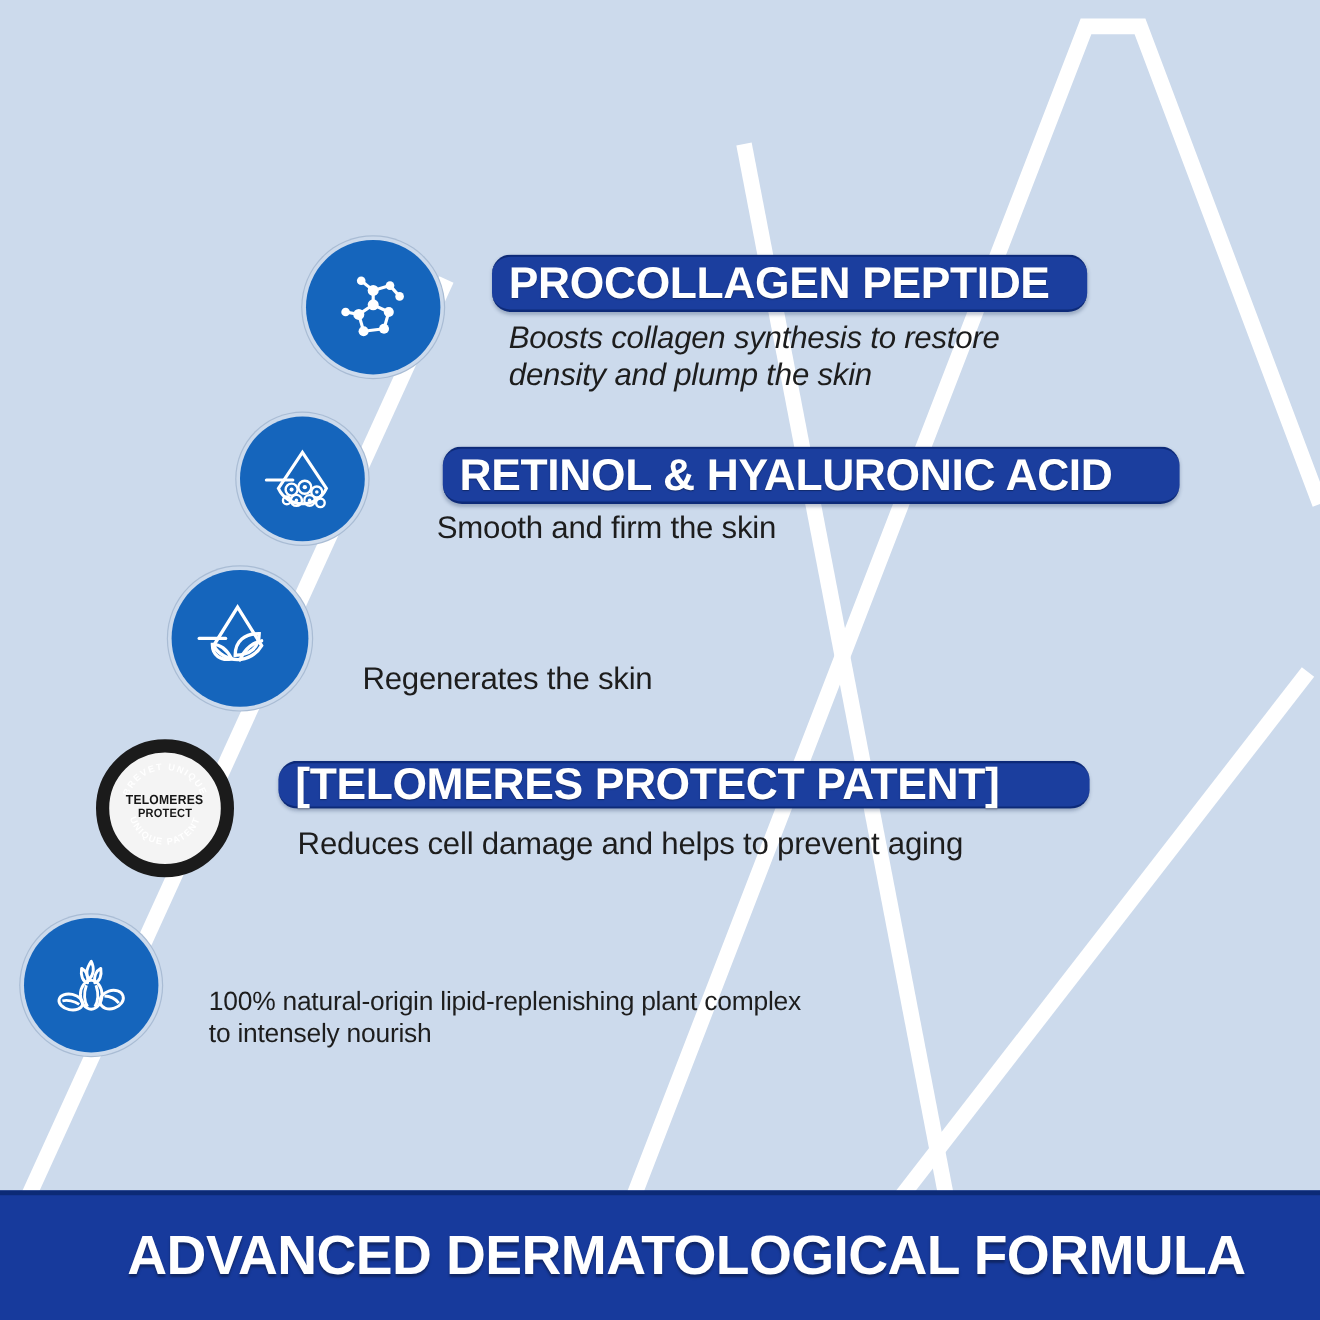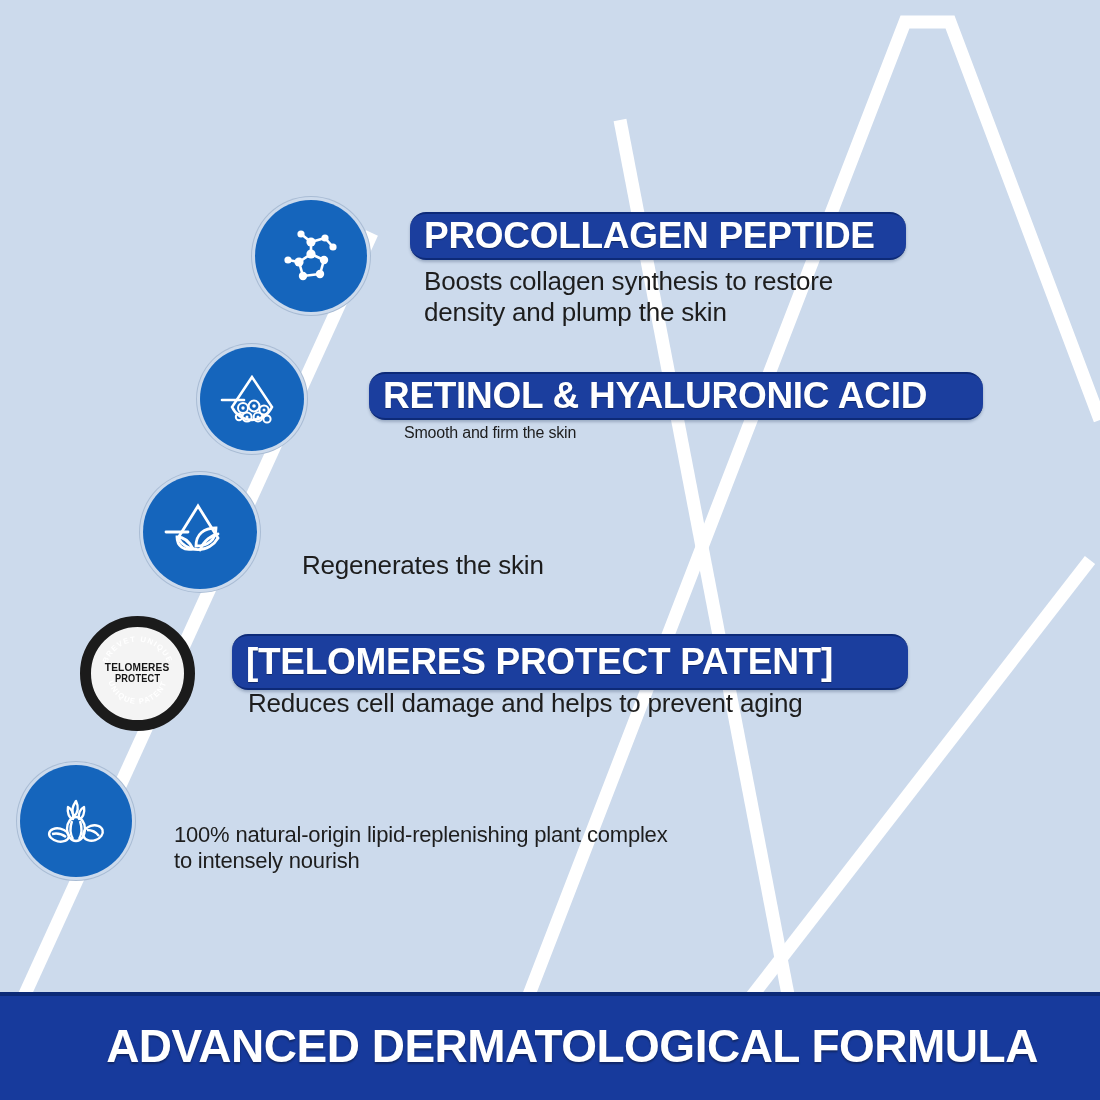--- a/index.html
+++ b/index.html
@@ -186,21 +186,21 @@
         <circle cx="50" cy="18" r="3.6"></circle>
         <circle cx="58" cy="27" r="3.6"></circle>
         <circle cx="13" cy="40" r="3.6"></circle>
       </g>
     </svg>
   </div>
 
   <div class="plate" style="left:410px; top:212px; width:496px; height:48px; padding-left:14px;">
     <span style="font-size:37px;">PROCOLLAGEN PEPTIDE</span>
   </div>
-  <div class="desc" style="left:424px; top:266px; width:520px; font-size:26px;">Boosts collagen synthesis to restore
+  <div class="desc" style="left:424px; top:266px; width:520px; font-size:26px;font-style:italic;">Boosts collagen synthesis to restore
 density and plump the skin</div>
 
   <div class="icon-wrap" style="left:200px; top:347px; width:104px; height:104px;">
     <svg width="70" height="70" viewBox="0 0 70 70">
       <g fill="none" stroke="#ffffff" stroke-width="2.6" stroke-linecap="round">
         <path d="M35 13 L15 43 A22 22 0 0 0 55 43 Z"></path>
         <path d="M5 36 L27 36"></path>
       </g>
       <g fill="none" stroke="#ffffff" stroke-width="2">
         <circle cx="26" cy="44" r="5"></circle>
@@ -217,21 +217,21 @@
         <circle cx="47" cy="46" r="1.5"></circle>
         <circle cx="30" cy="53" r="1.5"></circle>
         <circle cx="41" cy="53" r="1.5"></circle>
       </g>
     </svg>
   </div>
 
   <div class="plate" style="left:352px; top:372px; width:614px; height:48px; padding-left:14px;margin-left:17px;">
     <span style="font-size:37px;">RETINOL &amp; HYALURONIC ACID</span>
   </div>
-  <div class="desc" style="left:364px; top:424px; width:520px; font-size:16px;margin-left:40px;">Smooth and firm the skin</div>
+  <div class="desc" style="left:364px; top:424px; width:520px; font-size:26px;">Smooth and firm the skin</div>
 
   <div class="icon-wrap" style="left:143px; top:475px; width:114px; height:114px;">
     <svg width="76" height="76" viewBox="0 0 76 76">
       <g fill="none" stroke="#ffffff" stroke-width="2.8" stroke-linecap="round">
         <path d="M36 12 L16 44 A23 23 0 0 0 56 44 Z"></path>
         <path d="M4 38 L26 38"></path>
         <path d="M34 52 C34 40 42 34 54 34 C54 46 46 52 34 52 Z"></path>
         <path d="M38 56 C42 46 50 41 56 40"></path>
         <path d="M31 55 C27 47 21 43 15 43 C15 52 22 57 31 55 Z"></path>
       </g>
@@ -252,21 +252,21 @@
         </text>
         <text font-family="Liberation Sans, sans-serif" font-size="9.5" font-weight="700" fill="#ffffff" letter-spacing="1.6">
           <textPath href="#ringBot" startOffset="50%" text-anchor="middle">UNIQUE PATENT</textPath>
         </text>
       </svg>
       <div class="badge-line1">TELOMERES</div>
       <div class="badge-line2">PROTECT</div>
     </div>
   </div>
 
-  <div class="plate" style="left:232px; top:634px; width:676px; height:56px; padding-left:14px;">
+  <div class="plate" style="left:232px; top:634px; width:676px; height:40px; padding-left:14px;">
     <span style="font-size:37px;">[TELOMERES PROTECT PATENT]</span>
   </div>
   <div class="desc" style="left:248px; top:688px; width:700px; font-size:26px;">Reduces cell damage and helps to prevent aging</div>
 
   <div class="icon-wrap" style="left:20px; top:765px; width:112px; height:112px;">
     <svg width="72" height="72" viewBox="0 0 72 72">
       <g fill="none" stroke="#ffffff" stroke-width="2.4" stroke-linejoin="round">
         <path d="M36 16 C32 22 31 27 34 31 C38 28 39 22 36 16 Z"></path>
         <path d="M28 22 C27 28 29 33 33 34 C34 29 32 24 28 22 Z"></path>
         <path d="M44 22 C45 28 43 33 39 34 C38 29 40 24 44 22 Z"></path>

